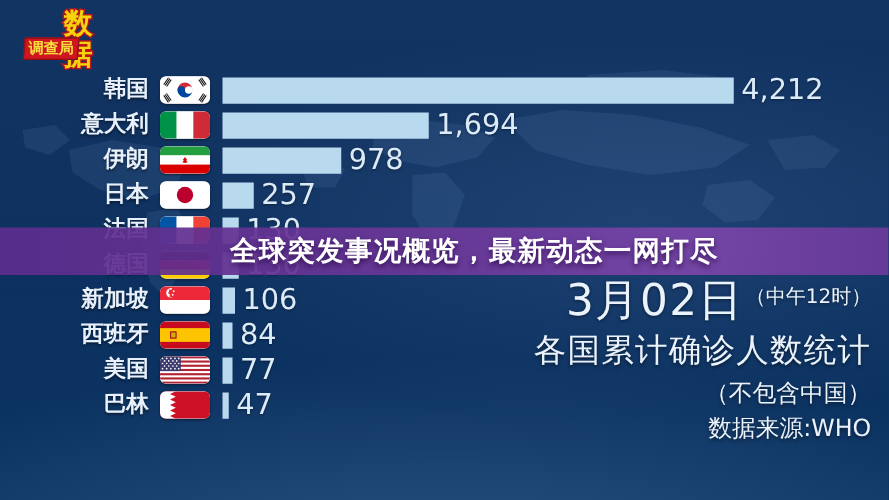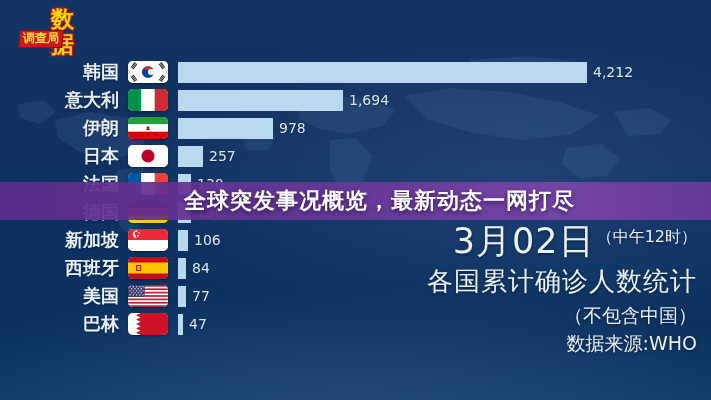--- a/index.html
+++ b/index.html
@@ -61,21 +61,21 @@
     border-radius:5px;overflow:hidden;box-shadow:0 1px 2px rgba(0,0,0,.45);
     background:#fff;
   }
   .flag svg{display:block;width:40px;height:22px;}
   .bar{
     position:absolute;left:178px;height:21px;top:4px;
     background:#b9d9ef;
   }
   .val{
     position:absolute;top:0;height:28px;line-height:29px;
-    color:#dcebf8;font-size:14px;white-space:nowrap;
+    color:#dcebf8;font-size:23px;white-space:nowrap;
     font-family:"DejaVu Sans",sans-serif;
     text-shadow:0 1px 2px rgba(0,0,0,.4);
   }
   
   .rside{position:absolute;right:14px;text-align:right;color:#eaf2fb;
          font-family:"DejaVu Sans",sans-serif;
          text-shadow:0 1px 3px rgba(0,0,0,.5);white-space:nowrap;}
   #dateline{top:222px;right:14px;display:flex;align-items:flex-start;justify-content:flex-end;}
   #dateline .big{font-size:35px;line-height:38px;letter-spacing:1px;}
   #dateline .small{font-size:16px;line-height:30px;padding-left:2px;}

